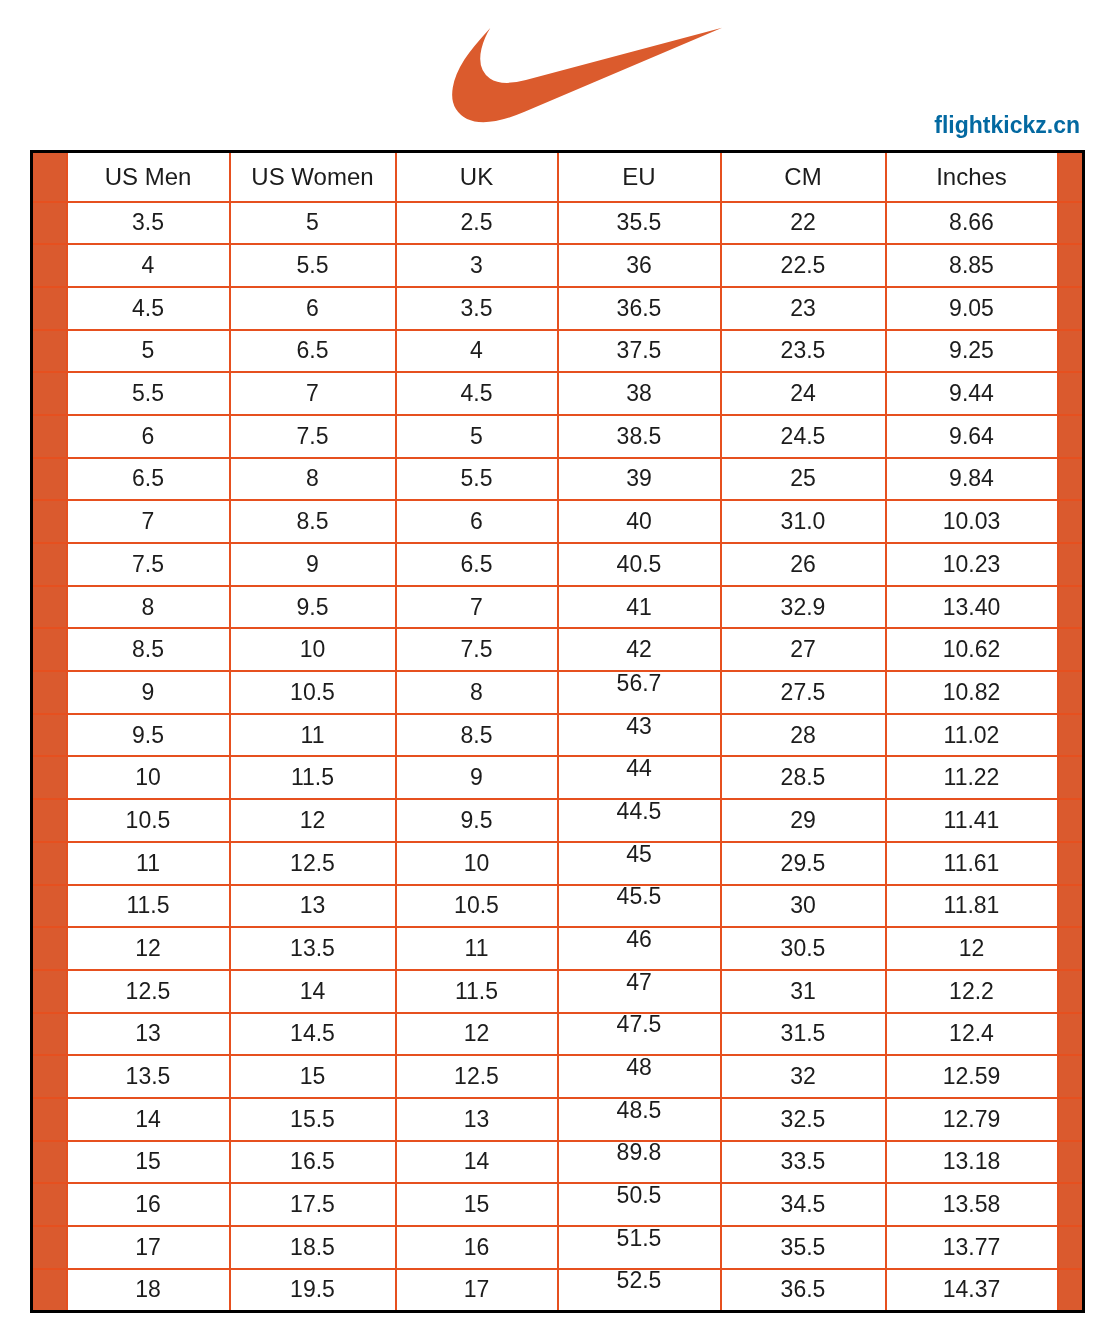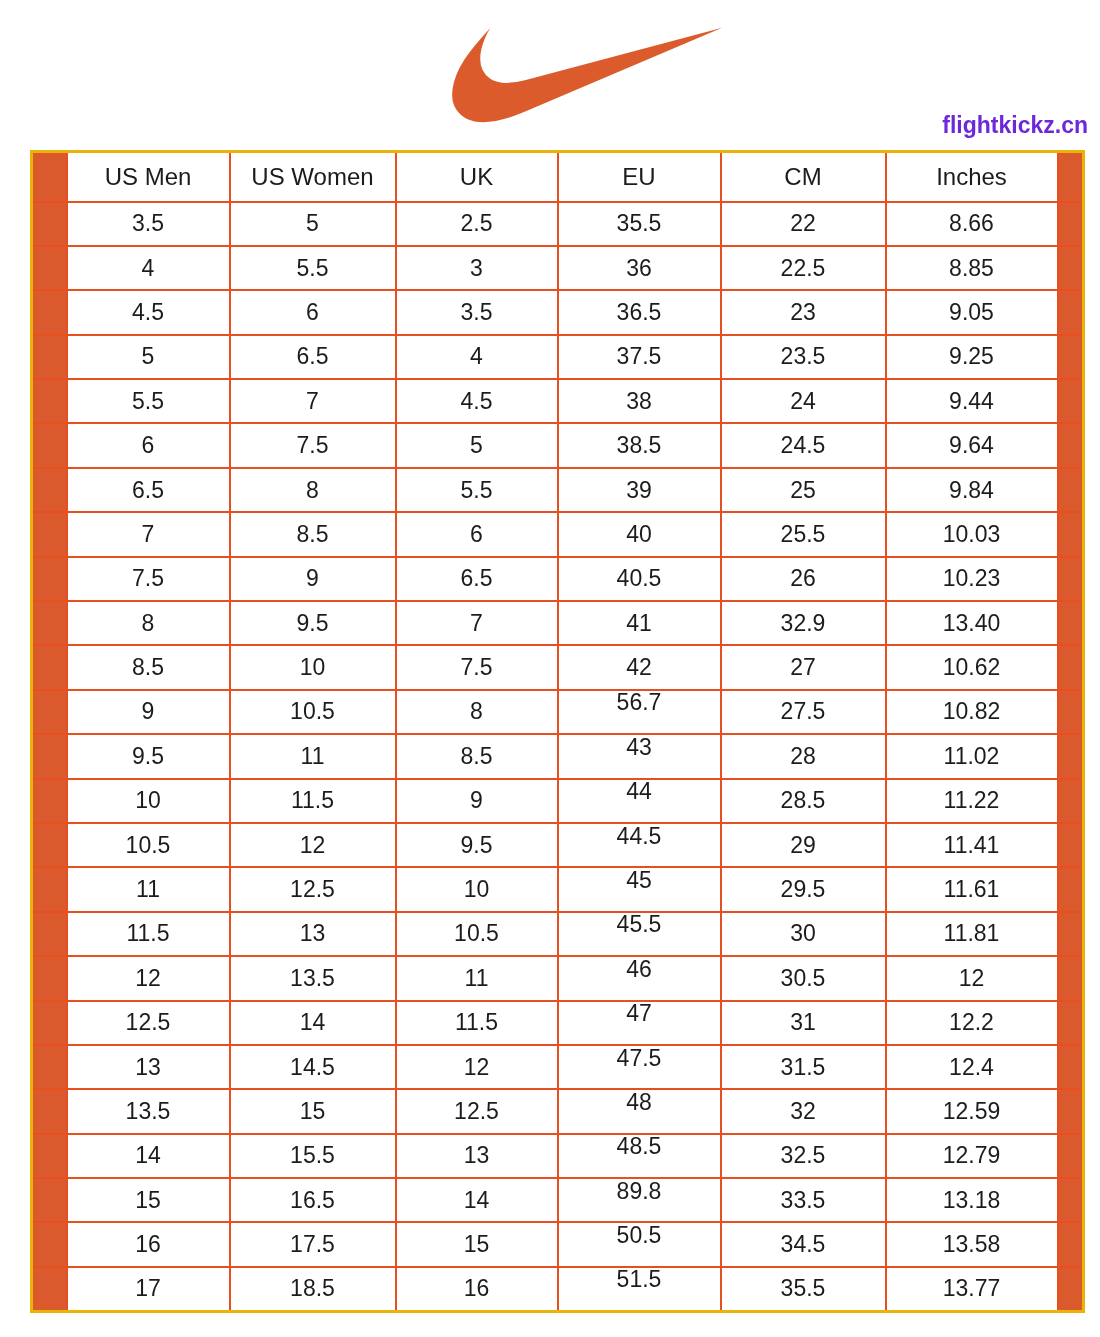--- a/index.html
+++ b/index.html
@@ -3,28 +3,28 @@
 <meta charset="utf-8">
 <style>
   html,body { margin:0; padding:0; }
   body {
     width:1100px; height:1337px; background:#ffffff;
     font-family:"Liberation Sans", sans-serif;
     position:relative; overflow:hidden;
   }
   .logo-svg { position:absolute; left:452px; top:12px; width:272px; height:126px; }
   .watermark {
-    position:absolute; top:112px; right:12px;
-    font-size:23px; font-weight:700; color:#6d28d9; letter-spacing:0px;
+    position:absolute; top:112px; right:20px;
+    font-size:23px; font-weight:700; color:#0369a1; letter-spacing:0px;
   }
   .table-wrap { position:absolute; left:30px; top:150px; }
   table.size-table {
     border-collapse:collapse; table-layout:fixed;
     width:1052px; height:1163px;
-    border:3px solid #eab308;
+    border:3px solid #000000;
   }
   .size-table th, .size-table td {
     border:2px solid #e6501f;
     text-align:center; vertical-align:middle;
     color:#1c1c1c; padding:0; overflow:hidden;
   }
   .size-table thead tr { height:50px; }
   .size-table tbody tr { height:31px; }
   .size-table th { font-size:24px; font-weight:400; }
   .size-table td { font-size:23px; font-weight:400; }
@@ -137,21 +137,21 @@
             <td><span>25</span></td>
             <td><span>9.84</span></td>
             <td class="bar"></td>
           </tr>
           <tr>
             <td class="bar"></td>
             <td><span>7</span></td>
             <td><span>8.5</span></td>
             <td><span>6</span></td>
             <td><span>40</span></td>
-            <td><span>25.5</span></td>
+            <td><span>31.0</span></td>
             <td><span>10.03</span></td>
             <td class="bar"></td>
           </tr>
           <tr>
             <td class="bar"></td>
             <td><span>7.5</span></td>
             <td><span>9</span></td>
             <td><span>6.5</span></td>
             <td><span>40.5</span></td>
             <td><span>26</span></td>
@@ -311,17 +311,27 @@
           <tr>
             <td class="bar"></td>
             <td><span>17</span></td>
             <td><span>18.5</span></td>
             <td><span>16</span></td>
             <td><span class="raised">51.5</span></td>
             <td><span>35.5</span></td>
             <td><span>13.77</span></td>
             <td class="bar"></td>
           </tr>
+          <tr>
+            <td class="bar"></td>
+            <td><span>18</span></td>
+            <td><span>19.5</span></td>
+            <td><span>17</span></td>
+            <td><span class="raised">52.5</span></td>
+            <td><span>36.5</span></td>
+            <td><span>14.37</span></td>
+            <td class="bar"></td>
+          </tr>
         </tbody>
     </table>
   </div>
 
 </div>
 
 </body></html>

